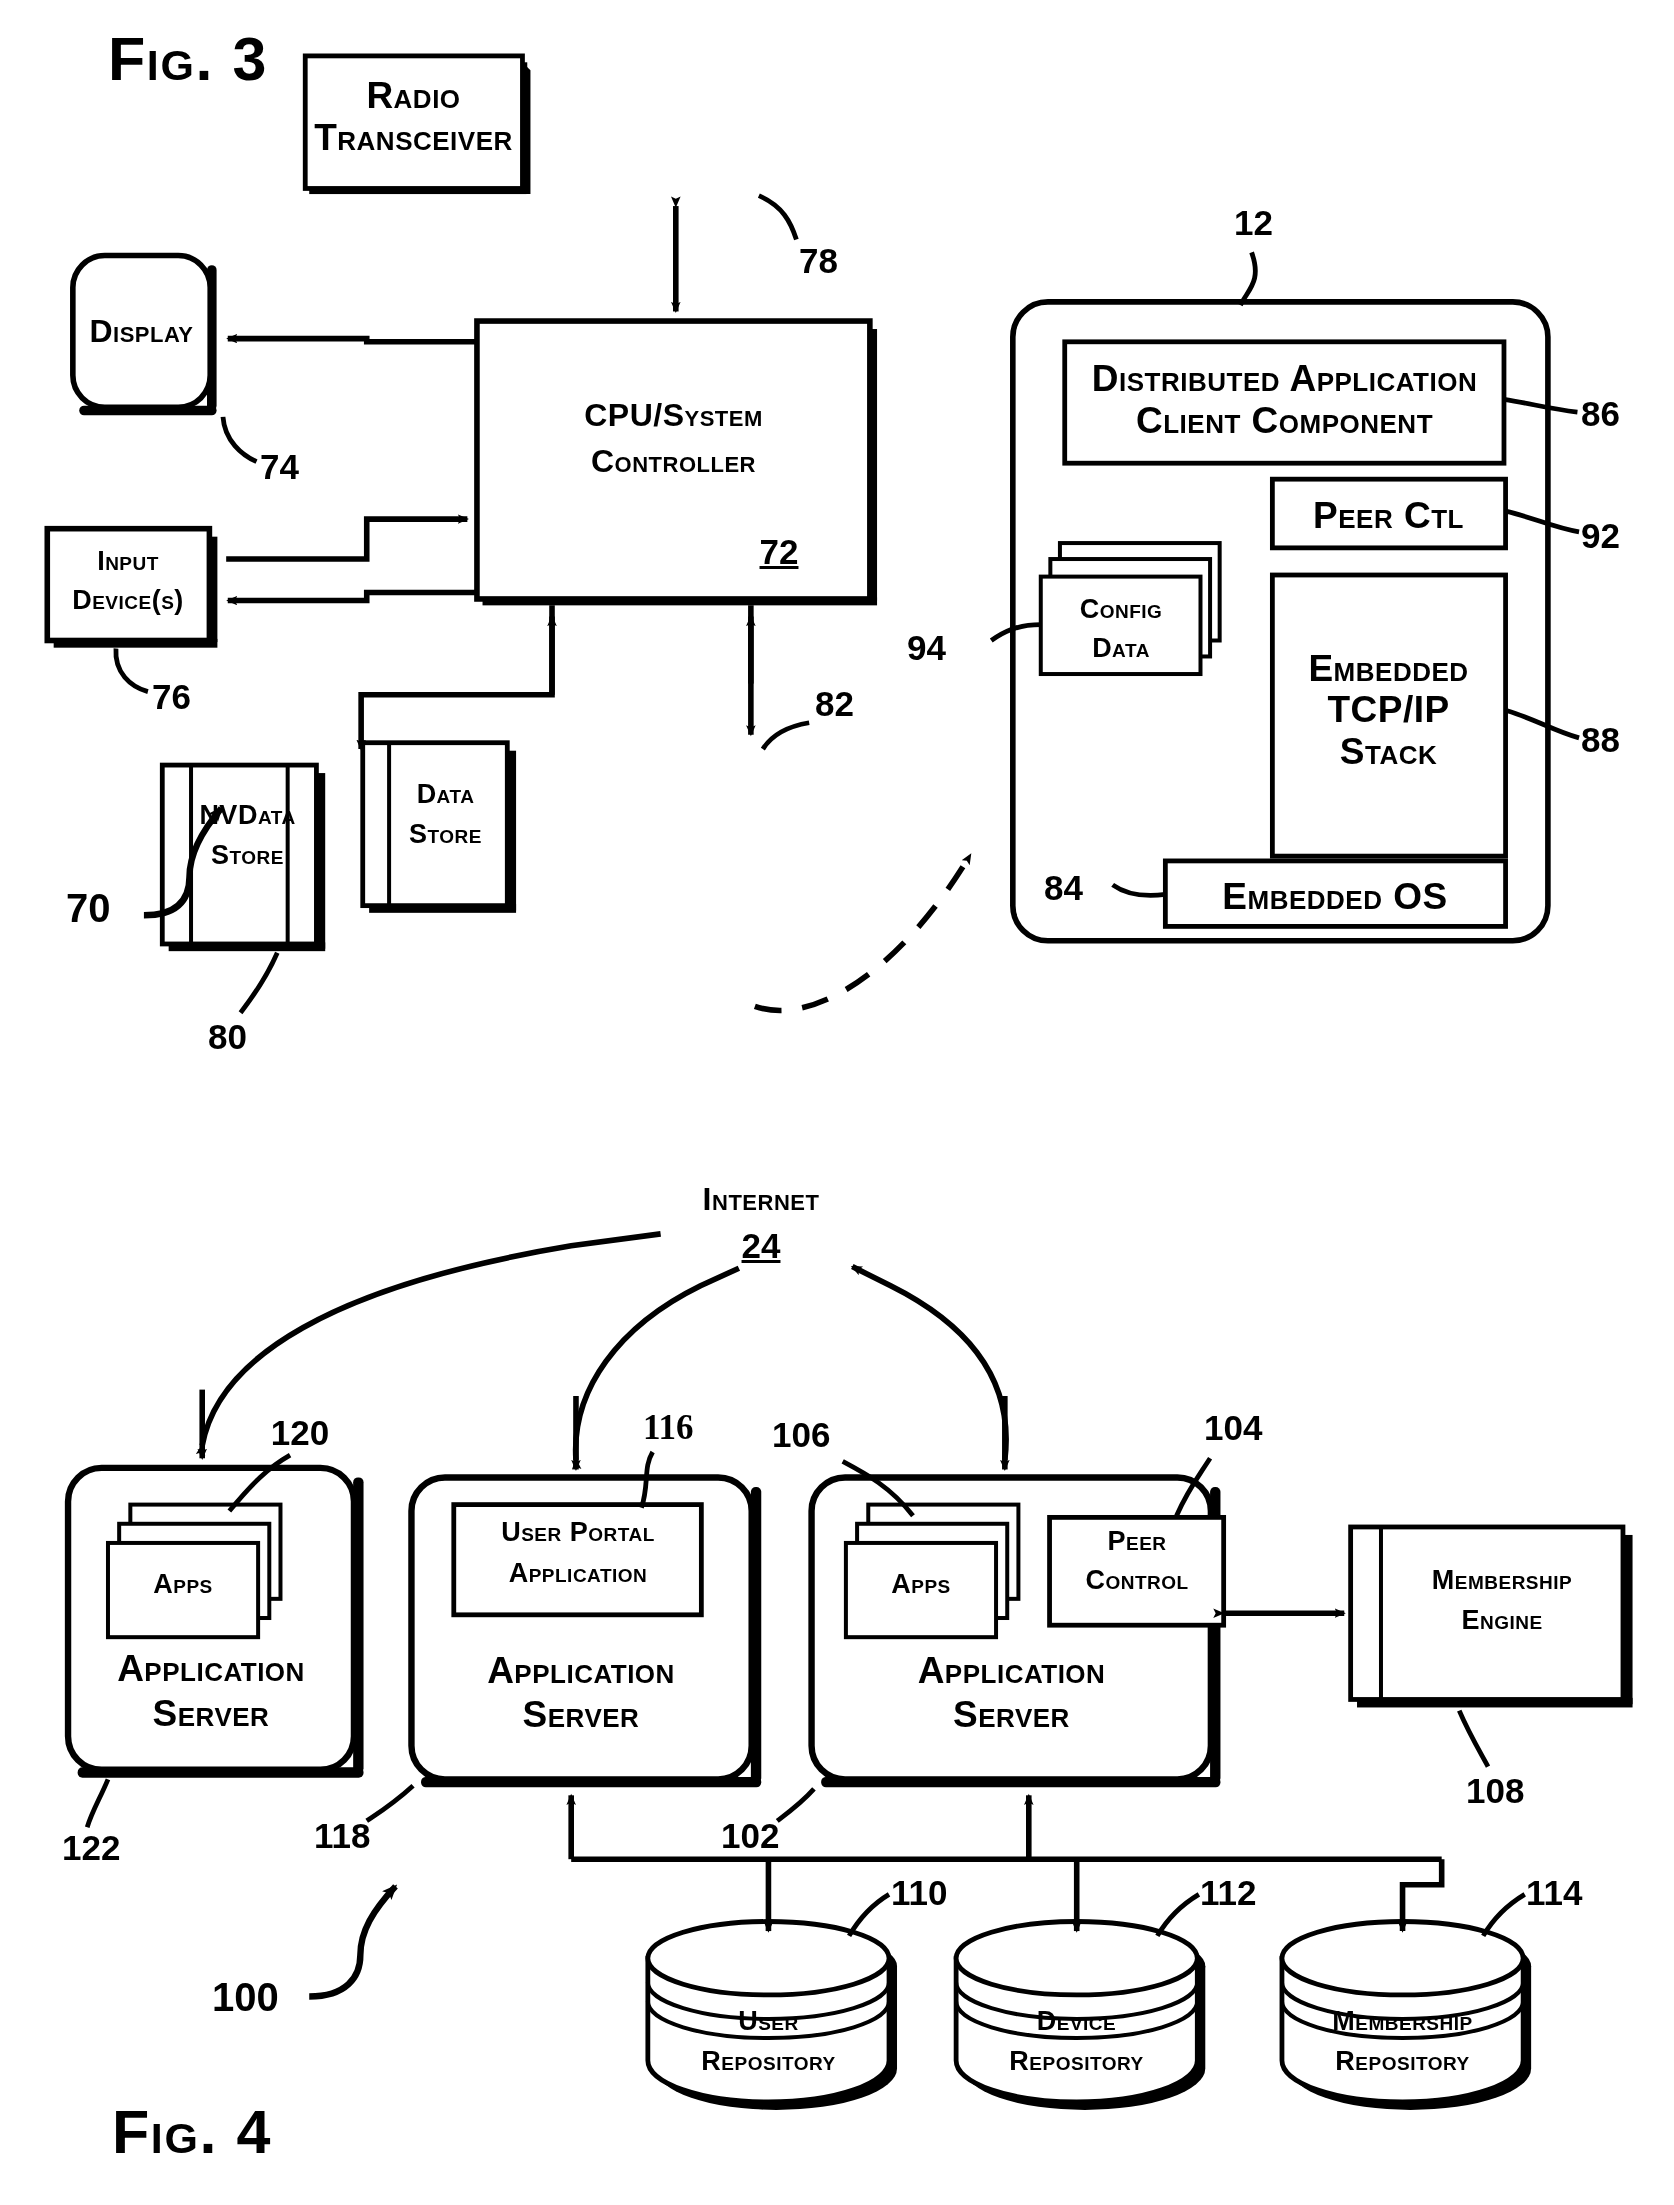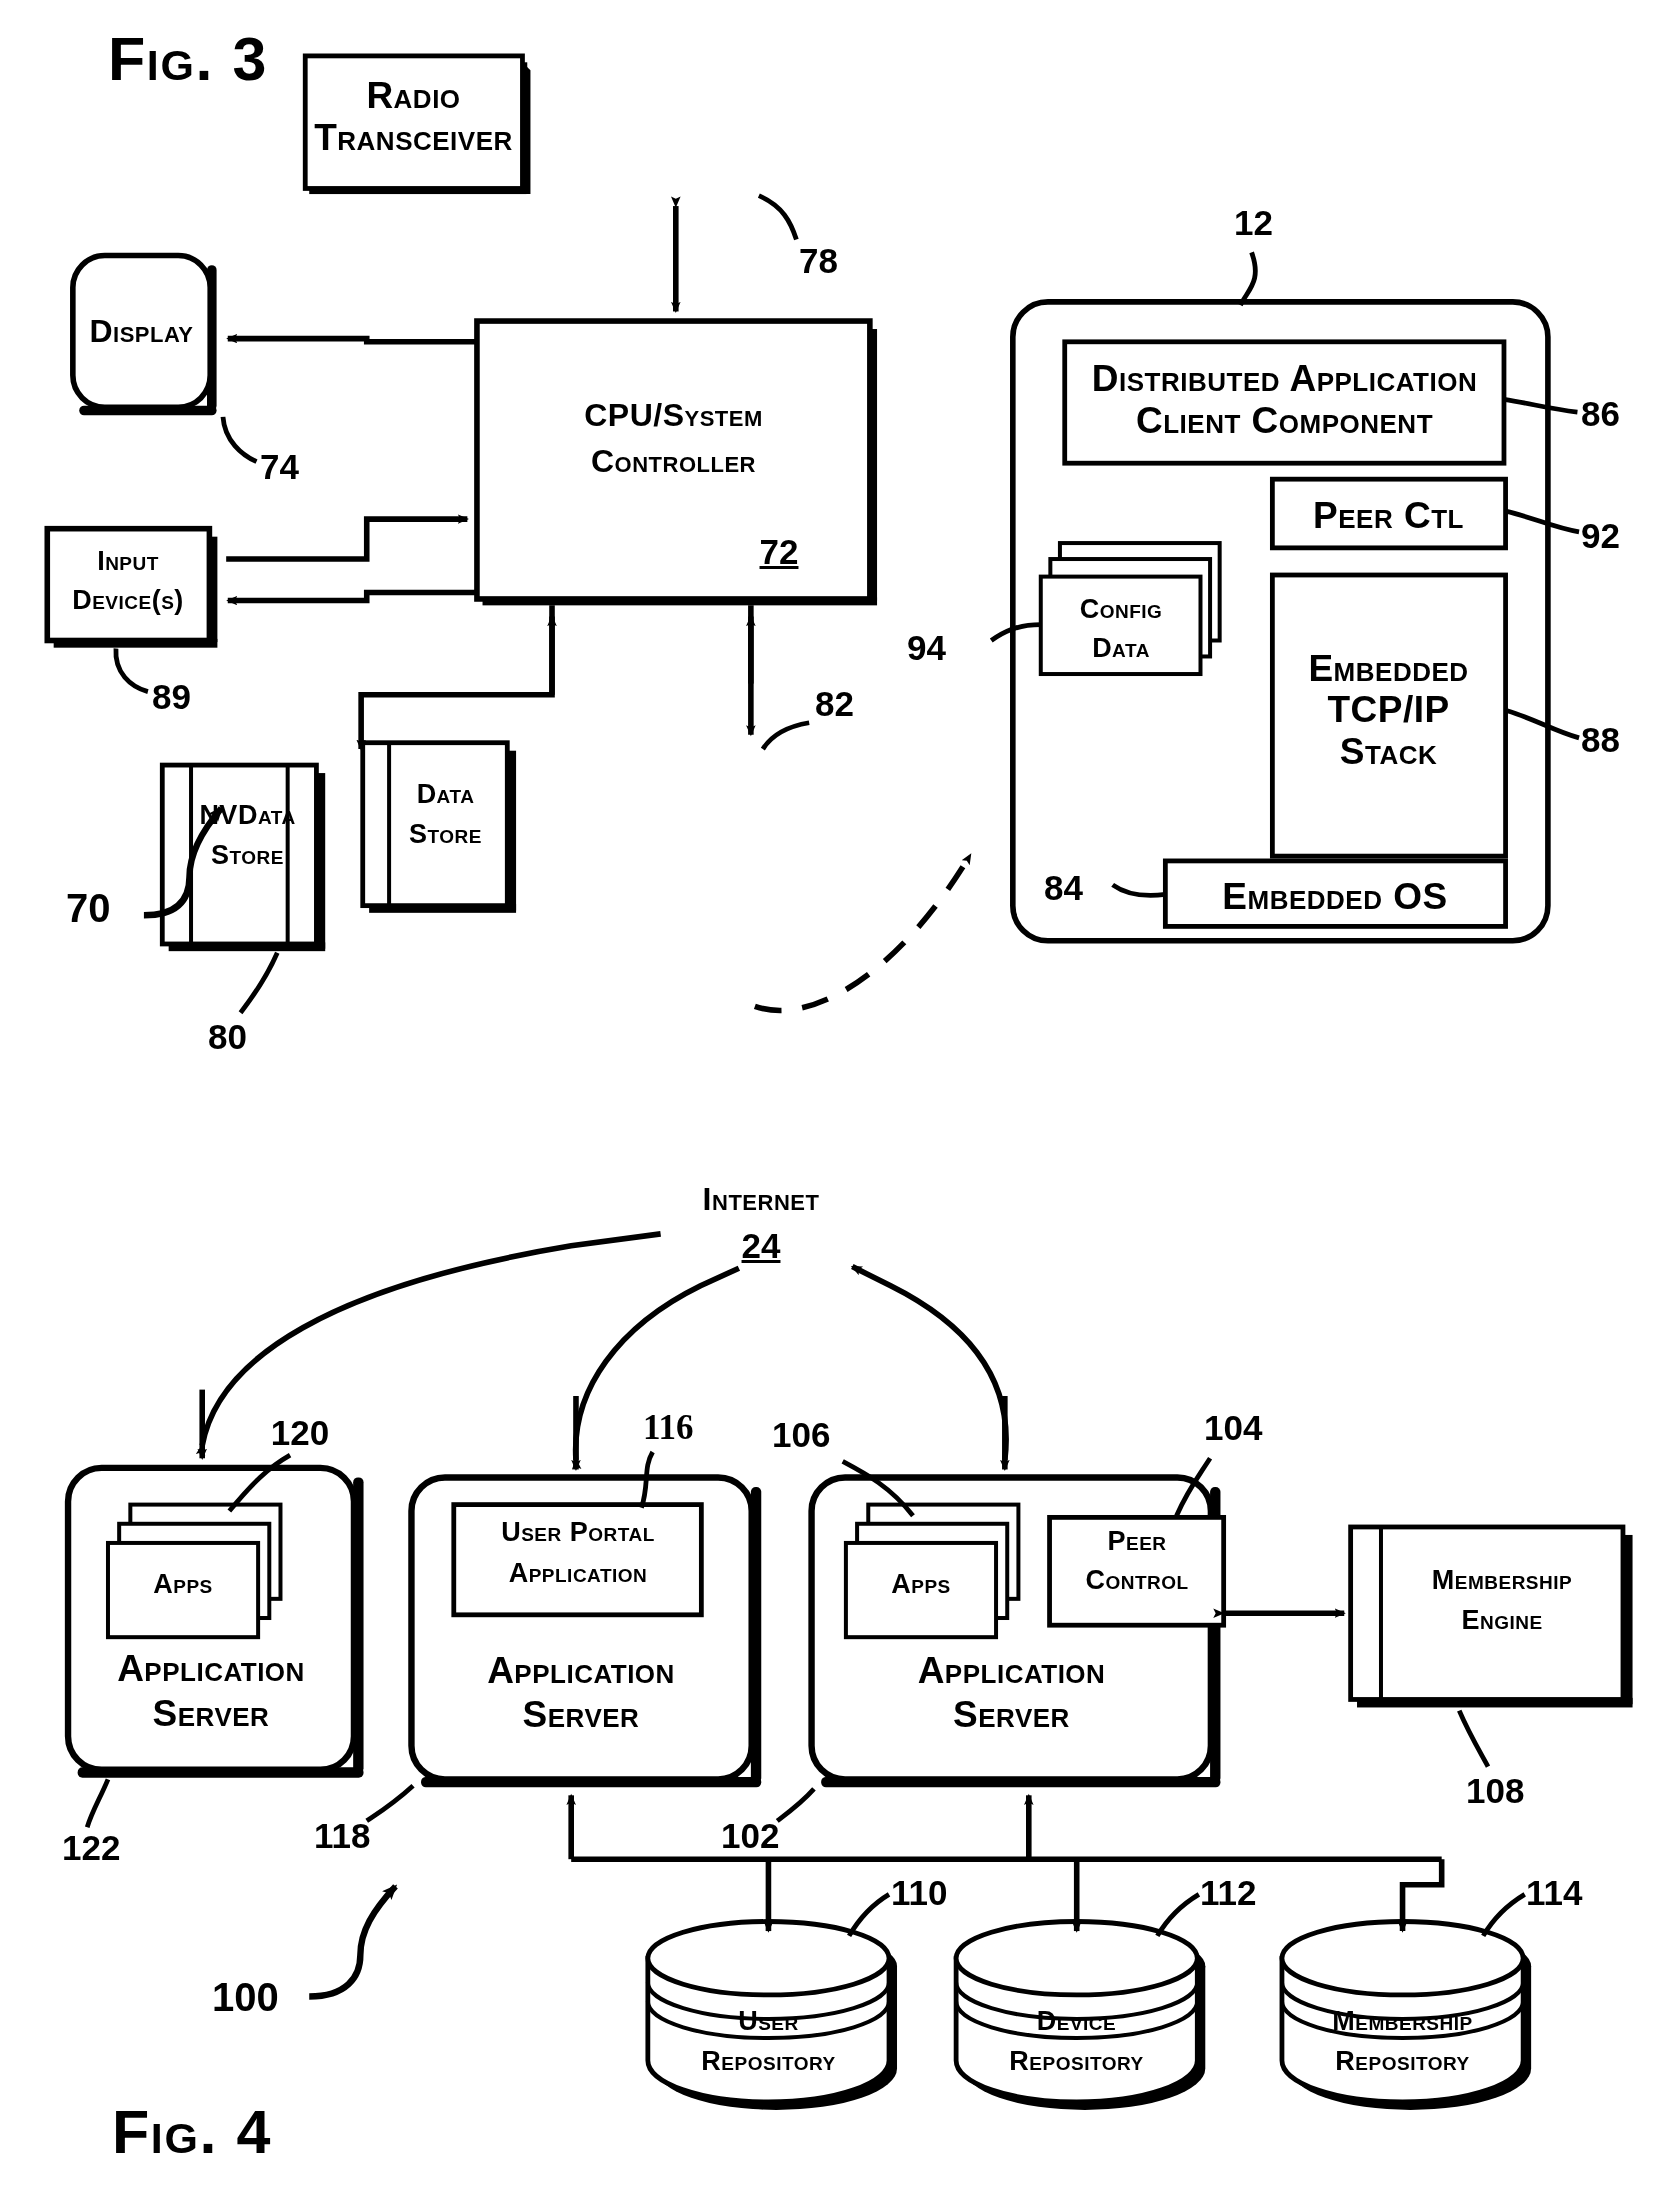--- a/index.html
+++ b/index.html
@@ -246,21 +246,21 @@
 
   <div class="lbl boxtext big" style="left:465px;top:397px;width:393px;">CPU/System</div>
   <div class="lbl boxtext big" style="left:465px;top:443px;width:393px;">Controller</div>
   <div class="lbl refnum u" style="left:719px;top:531px;width:96px;text-align:center;">72</div>
 
   <div class="lbl boxtext big" style="left:61px;top:313px;width:137px;">Display</div>
   <div class="lbl refnum" style="left:248px;top:446px;width:72px;text-align:left;">74</div>
 
   <div class="lbl boxtext sm" style="left:35px;top:546px;width:162px;">Input</div>
   <div class="lbl boxtext sm" style="left:35px;top:585px;width:162px;">Device(s)</div>
-  <div class="lbl refnum" style="left:140px;top:676px;width:72px;text-align:left;">89</div>
+  <div class="lbl refnum" style="left:140px;top:676px;width:72px;text-align:left;">76</div>
 
   <div class="lbl boxtext sm" style="left:177px;top:800px;width:117px;">NVData</div>
   <div class="lbl boxtext sm" style="left:177px;top:840px;width:117px;">Store</div>
   <div class="lbl refnum" style="left:196px;top:1016px;width:72px;text-align:left;">80</div>
 
   <div class="lbl boxtext sm" style="left:375px;top:779px;width:117px;">Data</div>
   <div class="lbl boxtext sm" style="left:375px;top:819px;width:117px;">Store</div>
   <div class="lbl refnum" style="left:803px;top:683px;width:72px;text-align:left;">82</div>
 
   <div class="lbl refnum" style="left:1222px;top:202px;width:72px;text-align:left;">12</div>

